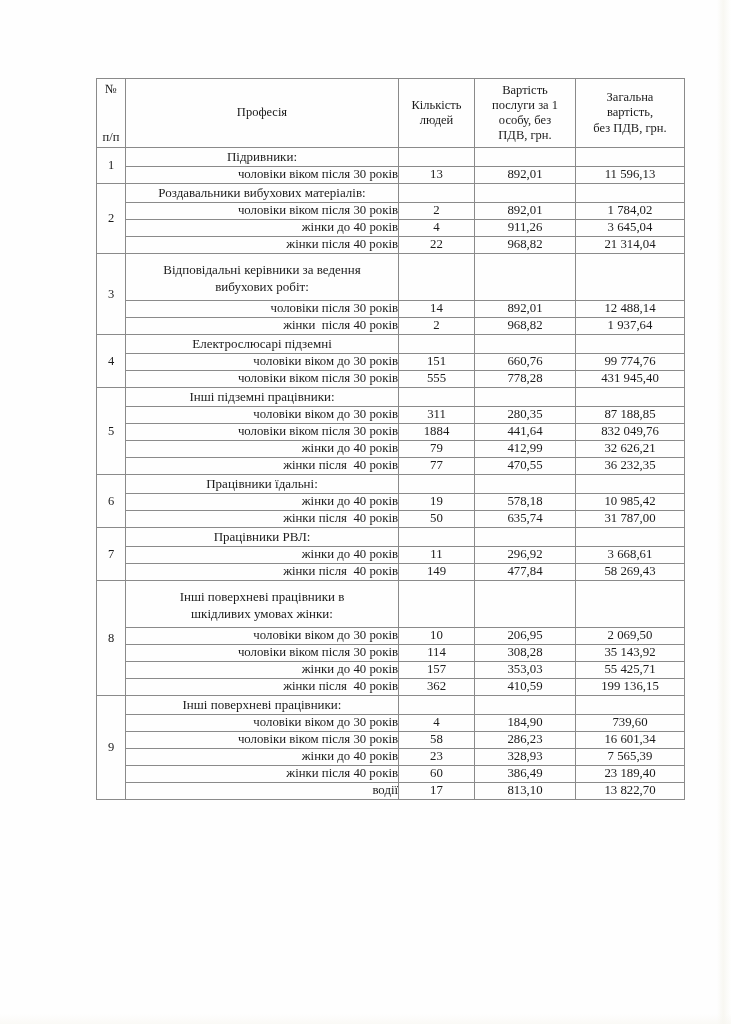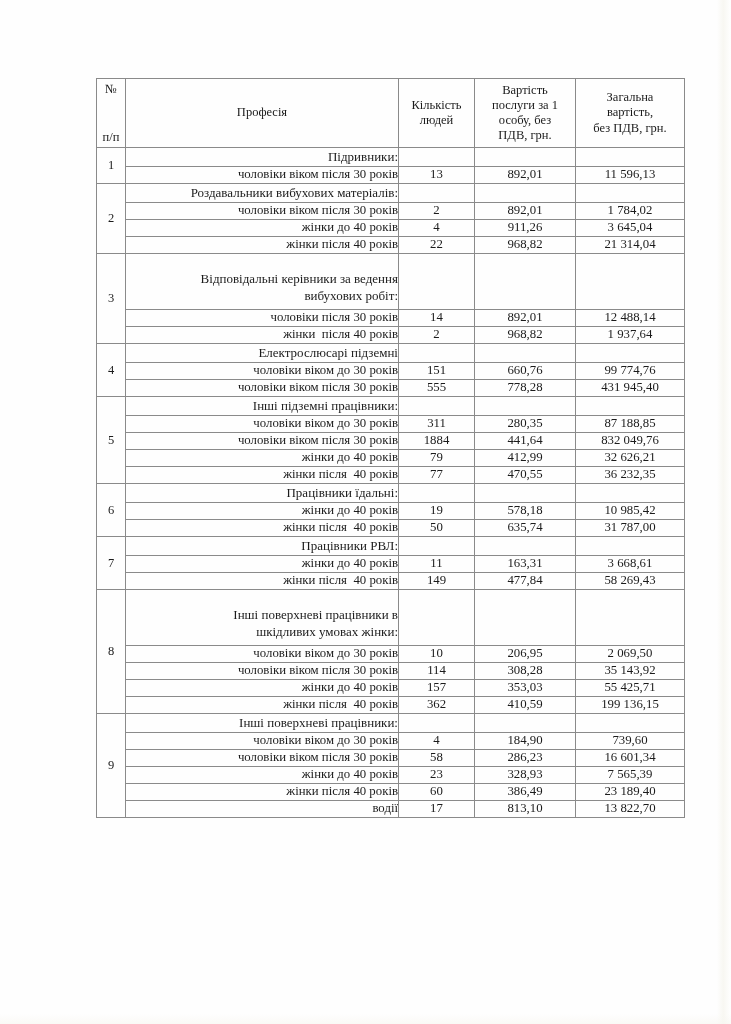--- a/index.html
+++ b/index.html
@@ -90,21 +90,21 @@
   td.num-cell {
     text-align: center;
     font-size: 12.5px;
     vertical-align: middle;
   }
   td.group-head {
     font-weight: bold;
     font-size: 13px;
     line-height: 1.3;
     padding: 6px 0 6px 8px;
-    text-align: right;
+    text-align: center;
     margin-left: 12px;
   }
   td.sub-label {
     font-size: 12.8px;
     padding: 1px 0 1px 8px;
     text-align: right;
     line-height: 1.25;
     white-space: pre;
   }
   td.val {
@@ -114,21 +114,21 @@
     line-height: 1.25;
   }
   td.val.total {
     text-align: center;
   }
   td.blank {
     padding: 0;
   }
   tr.group-head-row td.group-head.two-line {
     line-height: 1.32;
-    padding-top: 16px;
+    padding-top: 7px;
     padding-bottom: 5px;
   }
 </style>
 </head>
 <body>
 
 <div class="page">
 
   <div class="table-wrap">
     <table class="cost-table">
@@ -310,21 +310,21 @@
             <td class="group-head">
               <span style="display: block;">Працівники РВЛ:</span>
             </td>
             <td class="blank">&nbsp;</td>
             <td class="blank">&nbsp;</td>
             <td class="blank">&nbsp;</td>
           </tr>
           <tr>
             <td class="sub-label">жінки до 40 років</td>
             <td class="val">11</td>
-            <td class="val">163,31</td>
+            <td class="val">296,92</td>
             <td class="val total">3 668,61</td>
           </tr>
           <tr>
             <td class="sub-label">жінки після  40 років</td>
             <td class="val">149</td>
             <td class="val">477,84</td>
             <td class="val total">58 269,43</td>
           </tr>
           <tr class="group-head-row">
             <td class="num-cell" rowspan="5">8</td>

